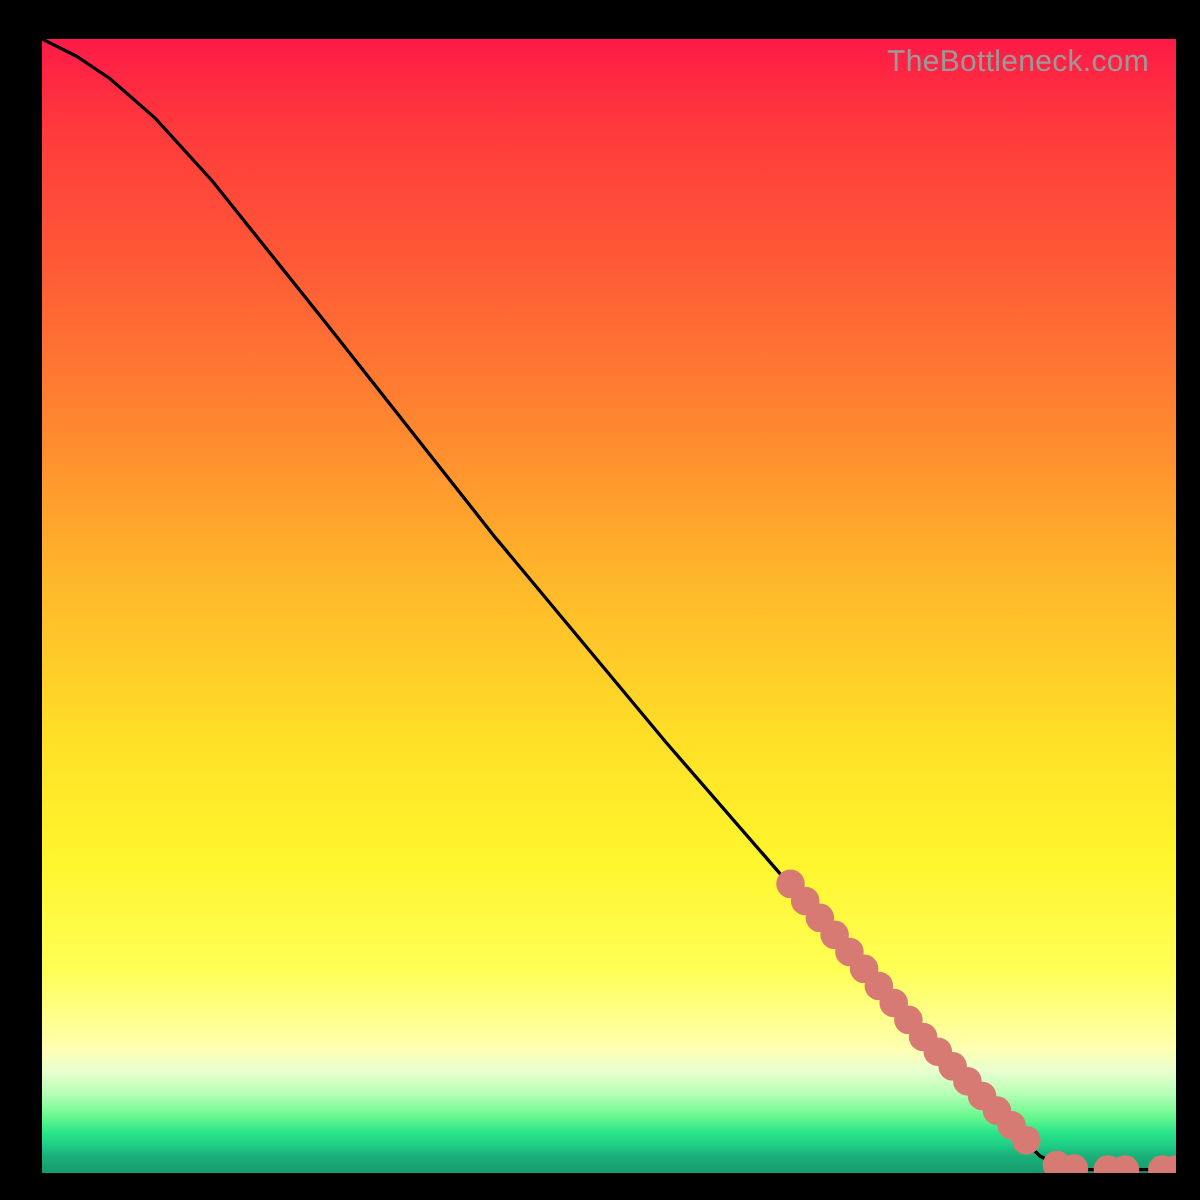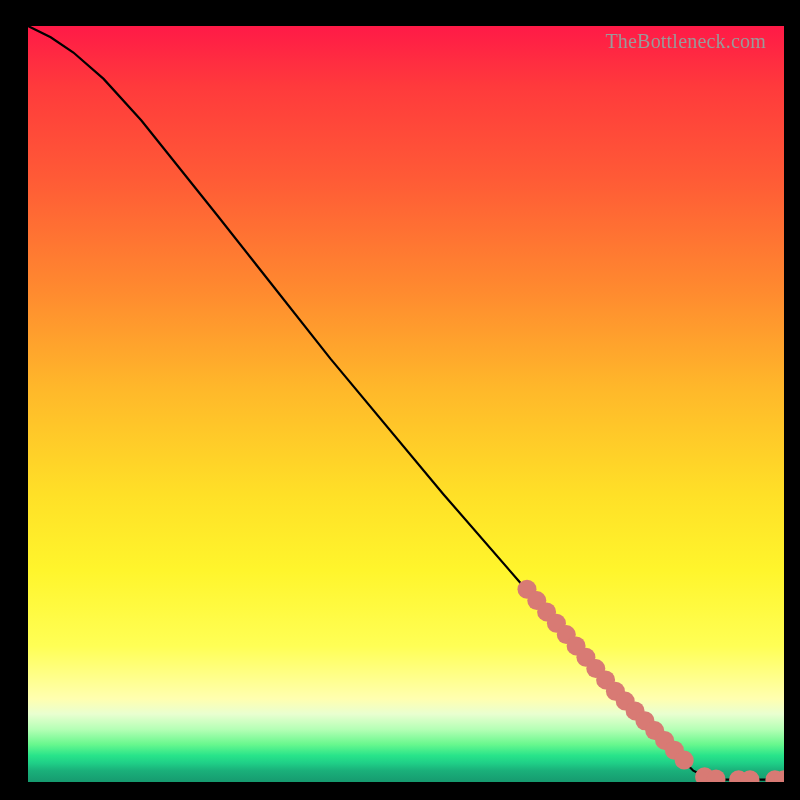--- a/index.html
+++ b/index.html
@@ -56,21 +56,20 @@
   }
   .attribution {
     position: absolute;
     top: 4px;
     right: 18px;
     color: #9a9a9a;
     font-size: 20px;
     font-weight: 500;
     letter-spacing: 0.2px;
     user-select: none;
-    font-family: Liberation Serif, serif;
   }
   svg.curve {
     position: absolute;
     left: 0;
     top: 0;
     width: 100%;
     height: 100%;
   }
   .dot {
     fill: #d87a74;

